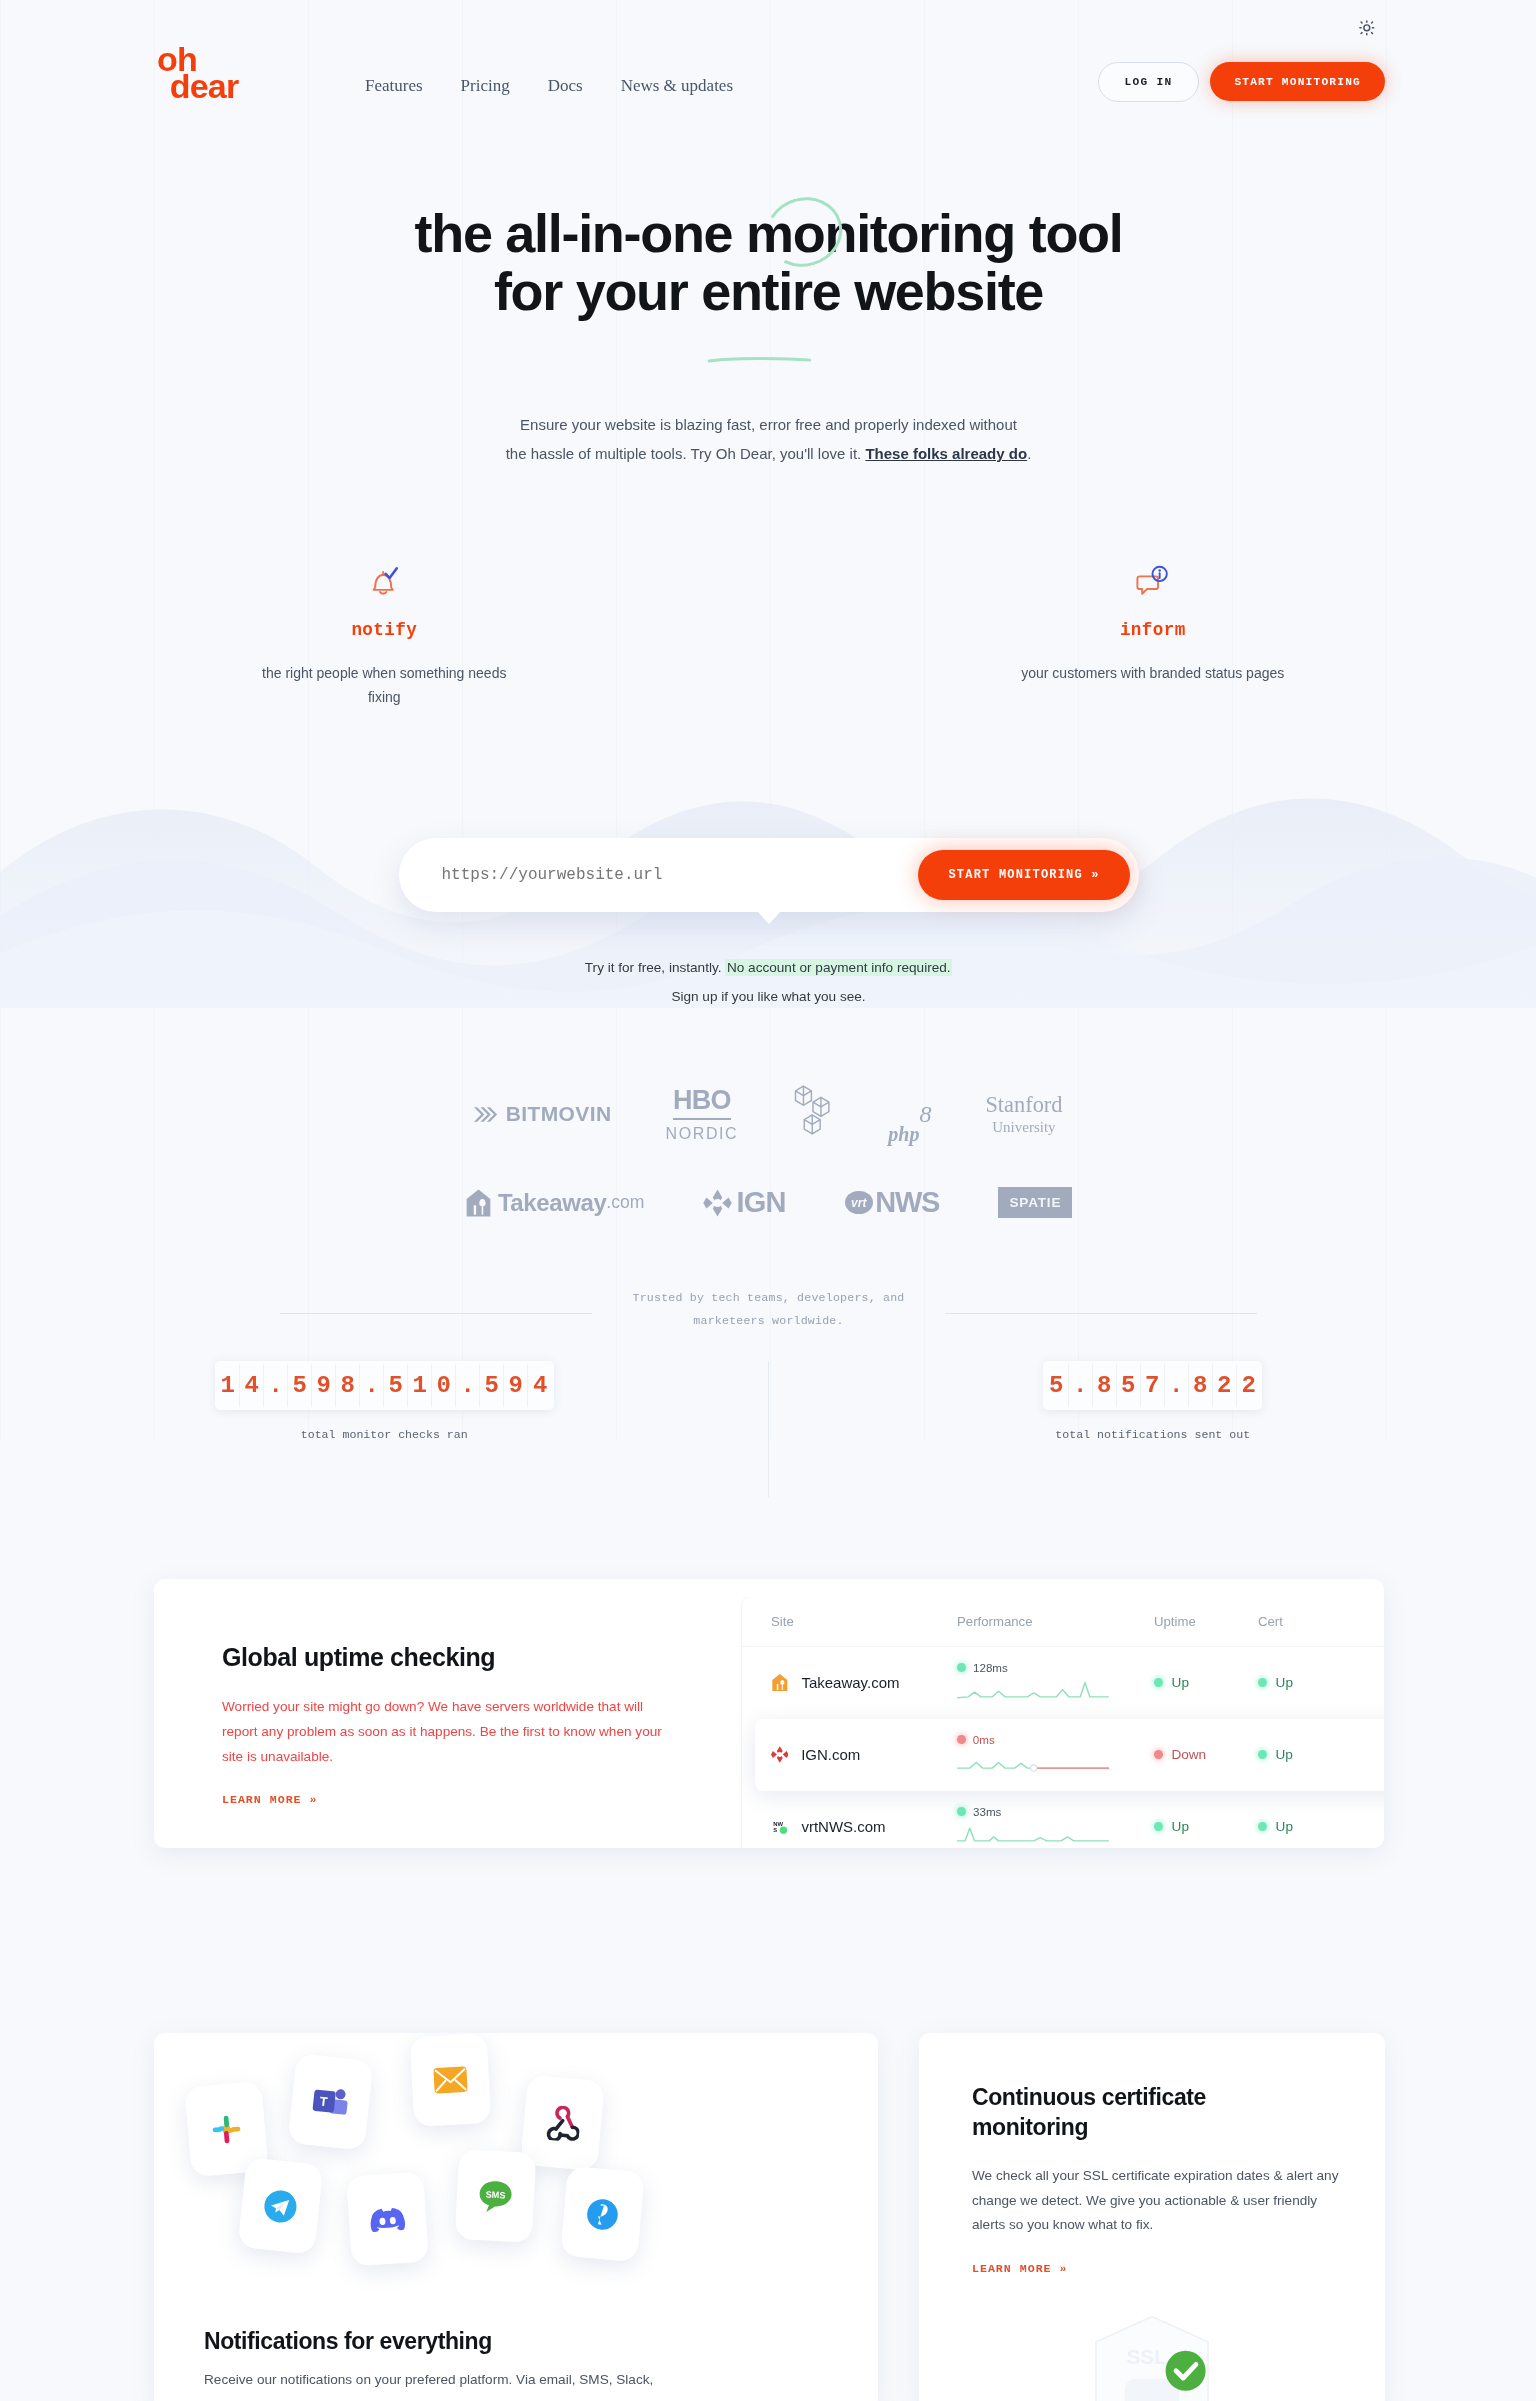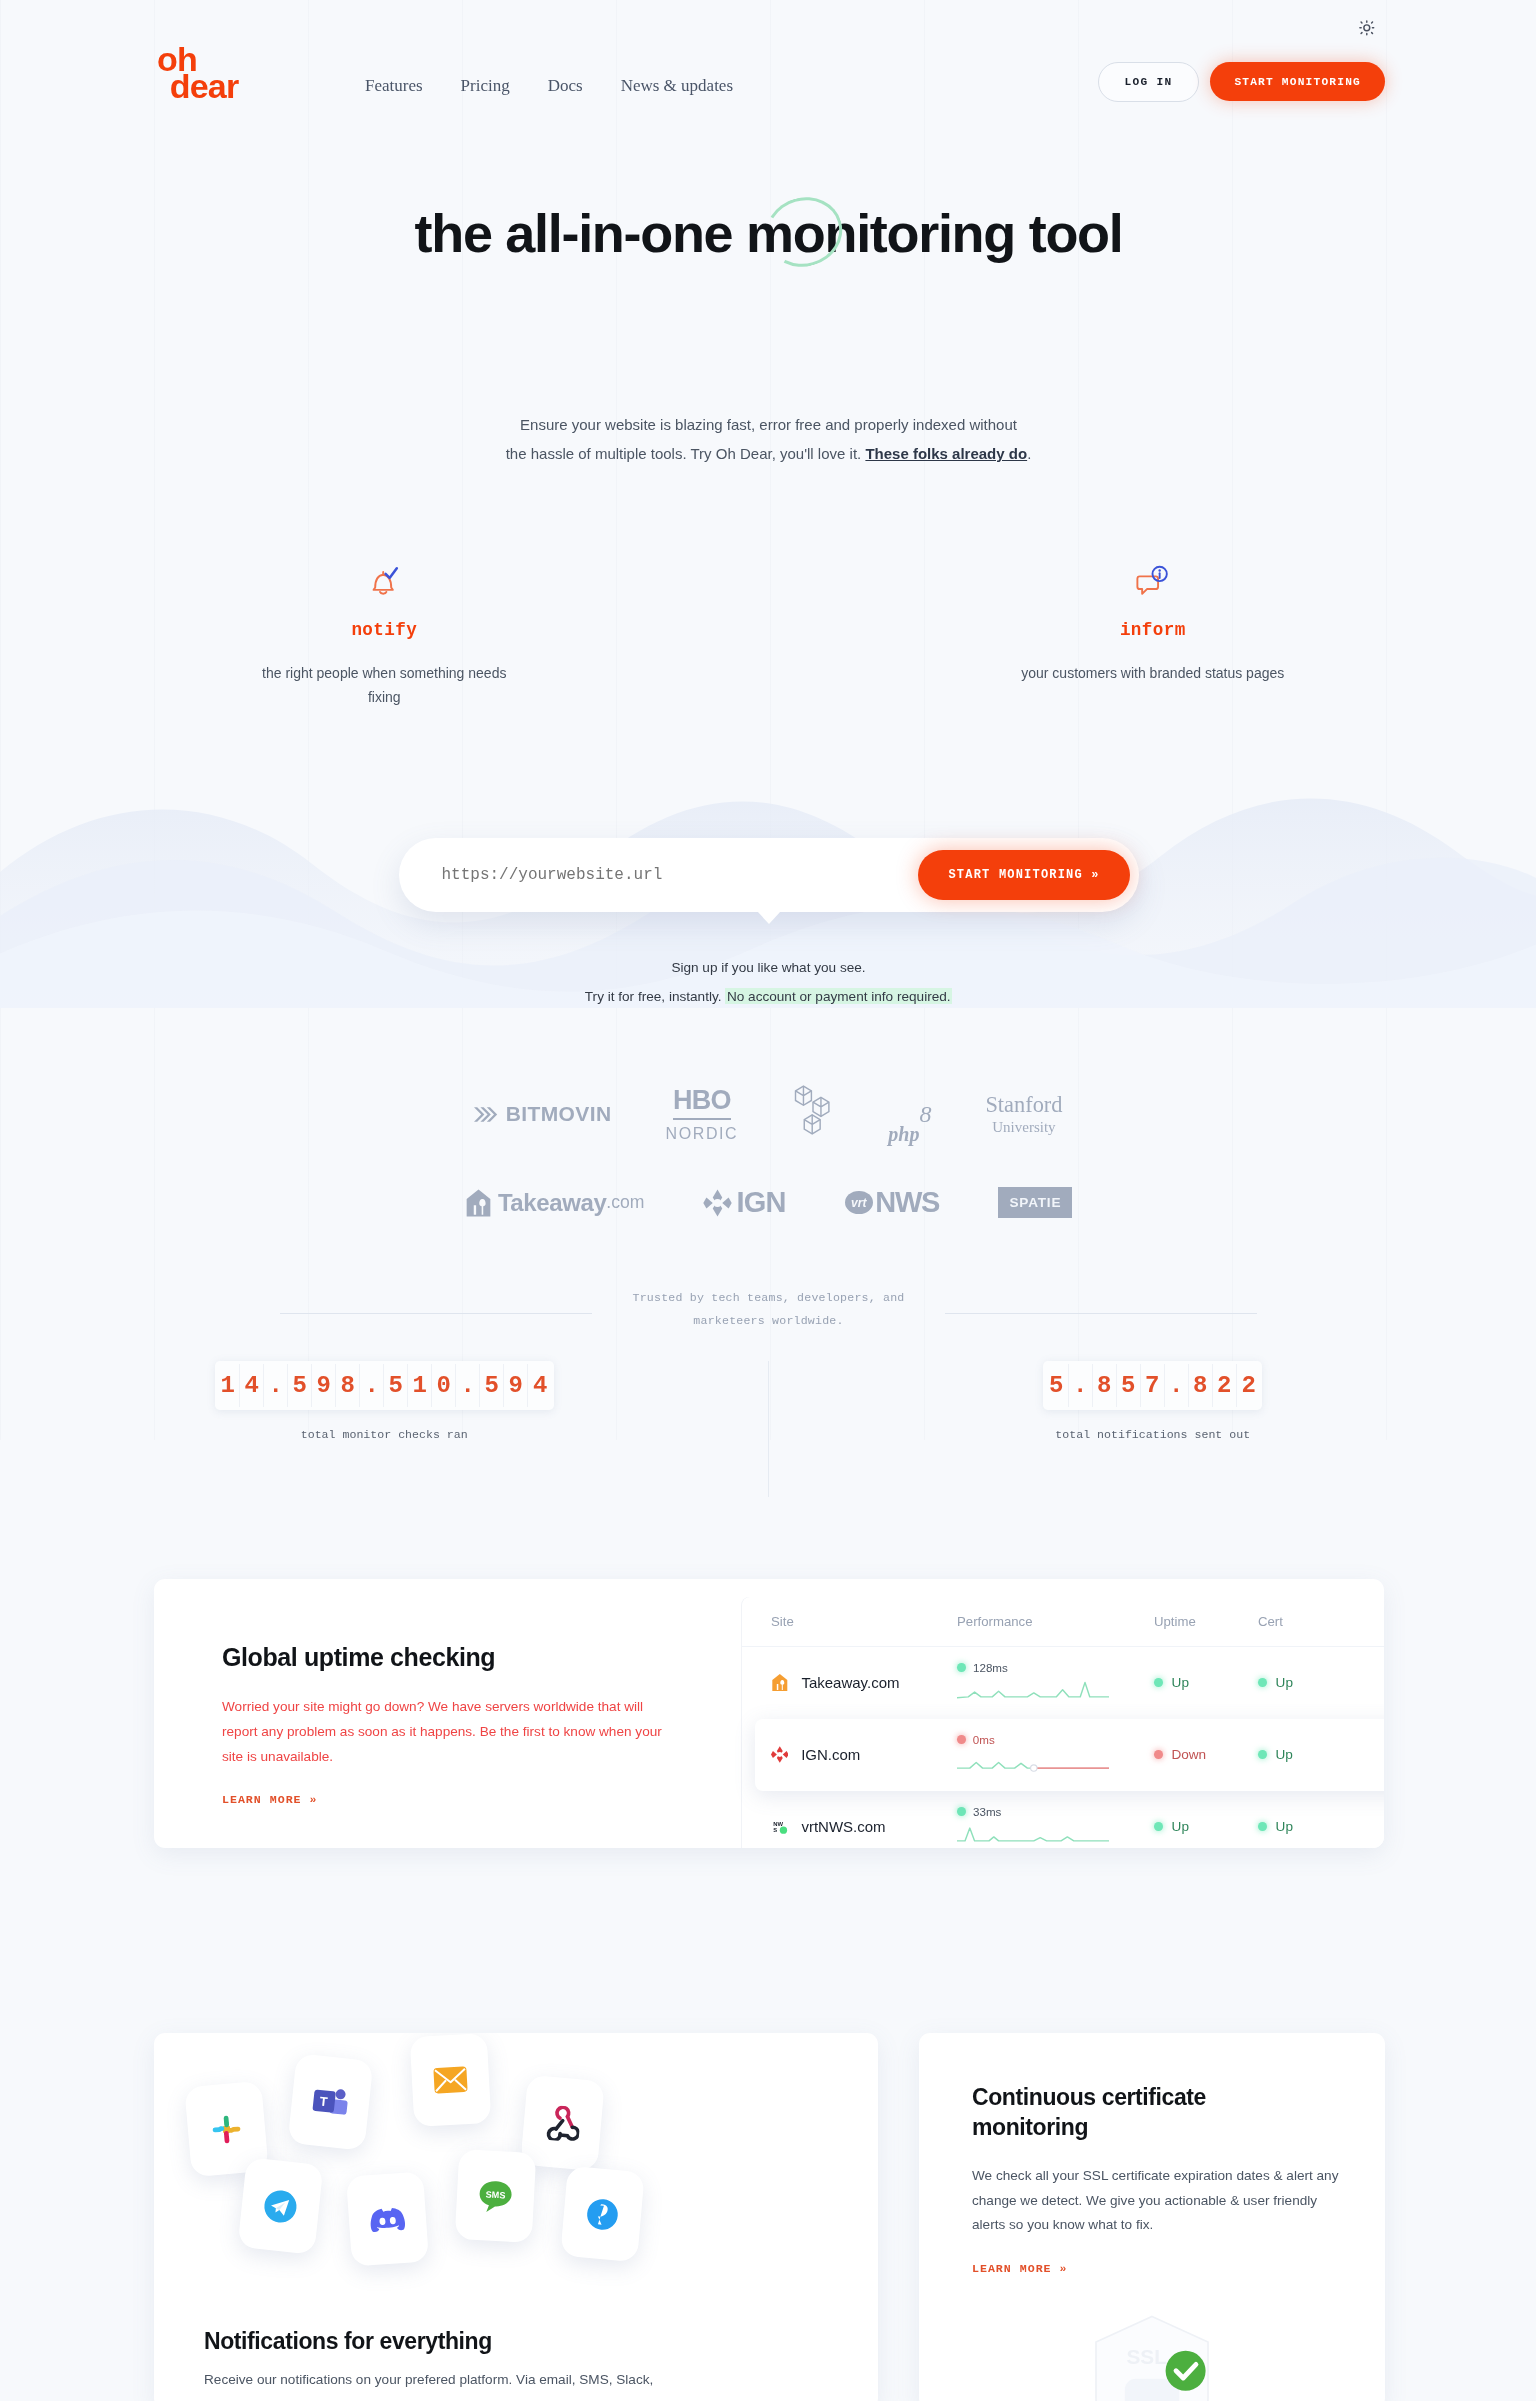--- a/index.html
+++ b/index.html
@@ -277,20 +277,28 @@
   <div class="header-actions">
     <button class="btn-login">LOG IN</button>
     <button class="btn-cta">START MONITORING</button>
   </div>
 
   <h1 class="hero-title">
     <span class="ln">
       <span>the all-in-one monitoring tool</span>
       <span class="circle-mark"></span>
     </span>
+    <span class="ln">
+      <span>for your entire website</span>
+      <span class="underline-mark">
+        <svg width="104" height="6.4" viewBox="0 0 130 8">
+            <path d="M2,5 C 30,1 95,1 128,4" stroke="#a5e2c2" stroke-width="3.5" fill="none" stroke-linecap="round"></path>
+          </svg>
+      </span>
+    </span>
   </h1>
 
   <div class="hero-sub">
     <div>Ensure your website is blazing fast, error free and properly indexed without</div>
     <div><span>the hassle of multiple tools. Try Oh Dear, you'll love it. </span><a href="#">These folks already do</a><span>.</span></div>
   </div>
 
   <div class="features">
 
     <div class="feature">
@@ -320,22 +328,22 @@
     </div>
   </div>
 
   <div class="cta-wrap">
     <div class="cta-box">
       <input class="cta-input" placeholder="https://yourwebsite.url" style="">
       <button class="cta-btn">START MONITORING »</button>
     </div>
   </div>
   <div class="cta-note">
+    <div><span>Try it for free, instantly. </span><span class="hl-green">No account or payment info required.</span></div>
     <div>Sign up if you like what you see.</div>
-    <div><span>Try it for free, instantly. </span><span class="hl-green">No account or payment info required.</span></div>
   </div>
 
   <div class="logos">
     <div class="logo-row">
       <div class="brand">
         <svg width="24" height="21" viewBox="0 0 30 26">
             <g fill="#9aa5b8">
               <path d="M0,4 L9,13 L0,22 L4,22 L13,13 L4,4 Z"></path>
               <path d="M8,4 L17,13 L8,22 L12,22 L21,13 L12,4 Z"></path>
               <path d="M16,4 L25,13 L16,22 L20,22 L29,13 L20,4 Z"></path>

